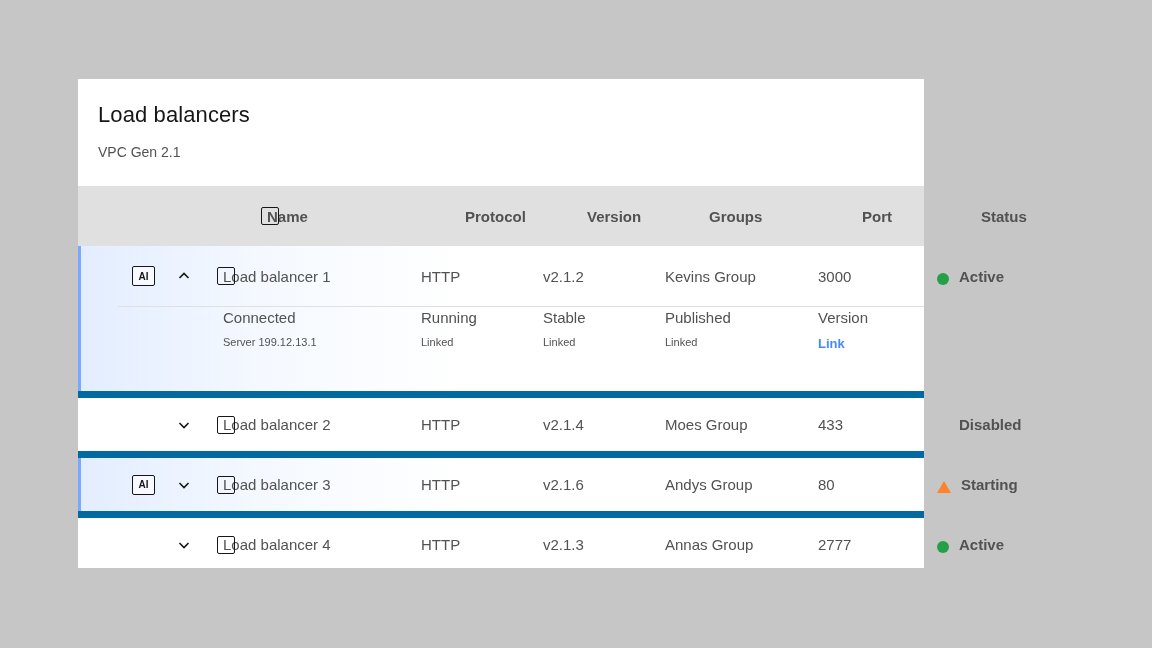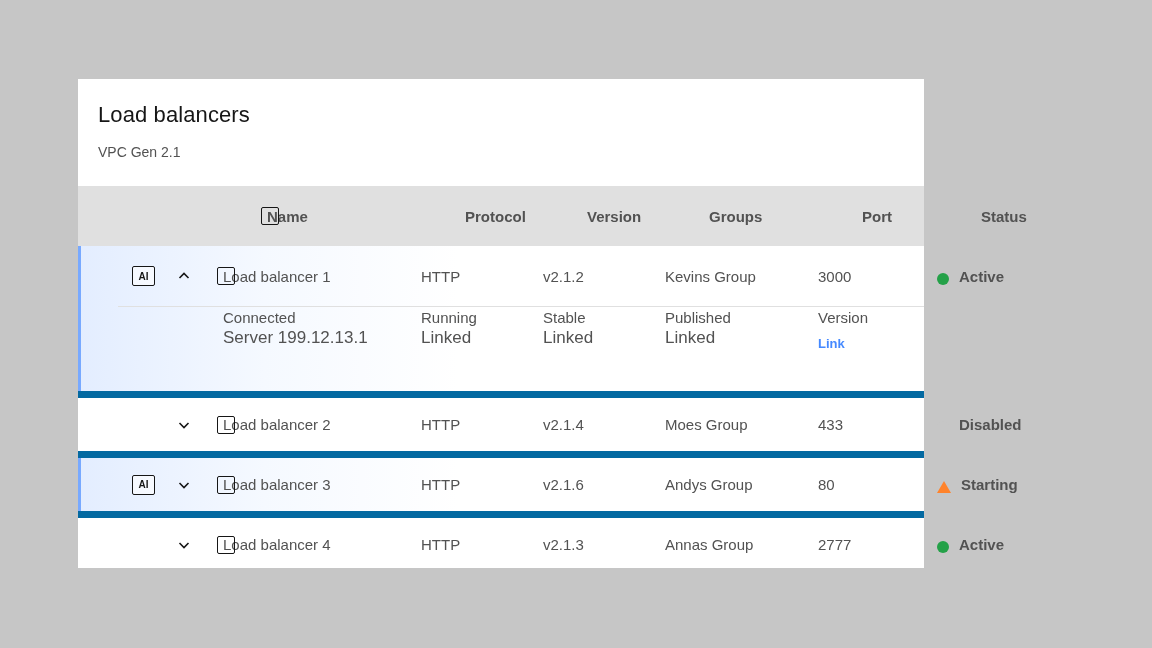--- a/index.html
+++ b/index.html
@@ -95,21 +95,21 @@
     align-items: start;
     padding-top: 3px;
   }
   .expanded-panel::before {
     content: "";
     position: absolute;
     top: 0; left: 40px; right: 0;
     border-top: 1px solid #e0e0e0;
   }
   .detail-primary { font-size: 15px; color: #525252; }
-  .detail-secondary { font-size: 17px; color: #525252; margin-top: 2px; }
+  .detail-secondary { font-size: 11px; color: #525252; margin-top: 10px; }
   .detail-link {
     font-size: 13px; font-weight: 700; color: #4589ff;
     margin-top: 10px; display: inline-block;
     text-decoration: none; cursor: pointer;
   }
   .status-cell { display: flex; align-items: flex-end; gap: 10px; font-weight: bold; }
   .dot { width: 12px; height: 12px; border-radius: 50%; flex: 0 0 auto; }
   .dot-active { background: #24a148; }
   .dot-disabled { background: #c6c6c6; }
   .tri-starting {

